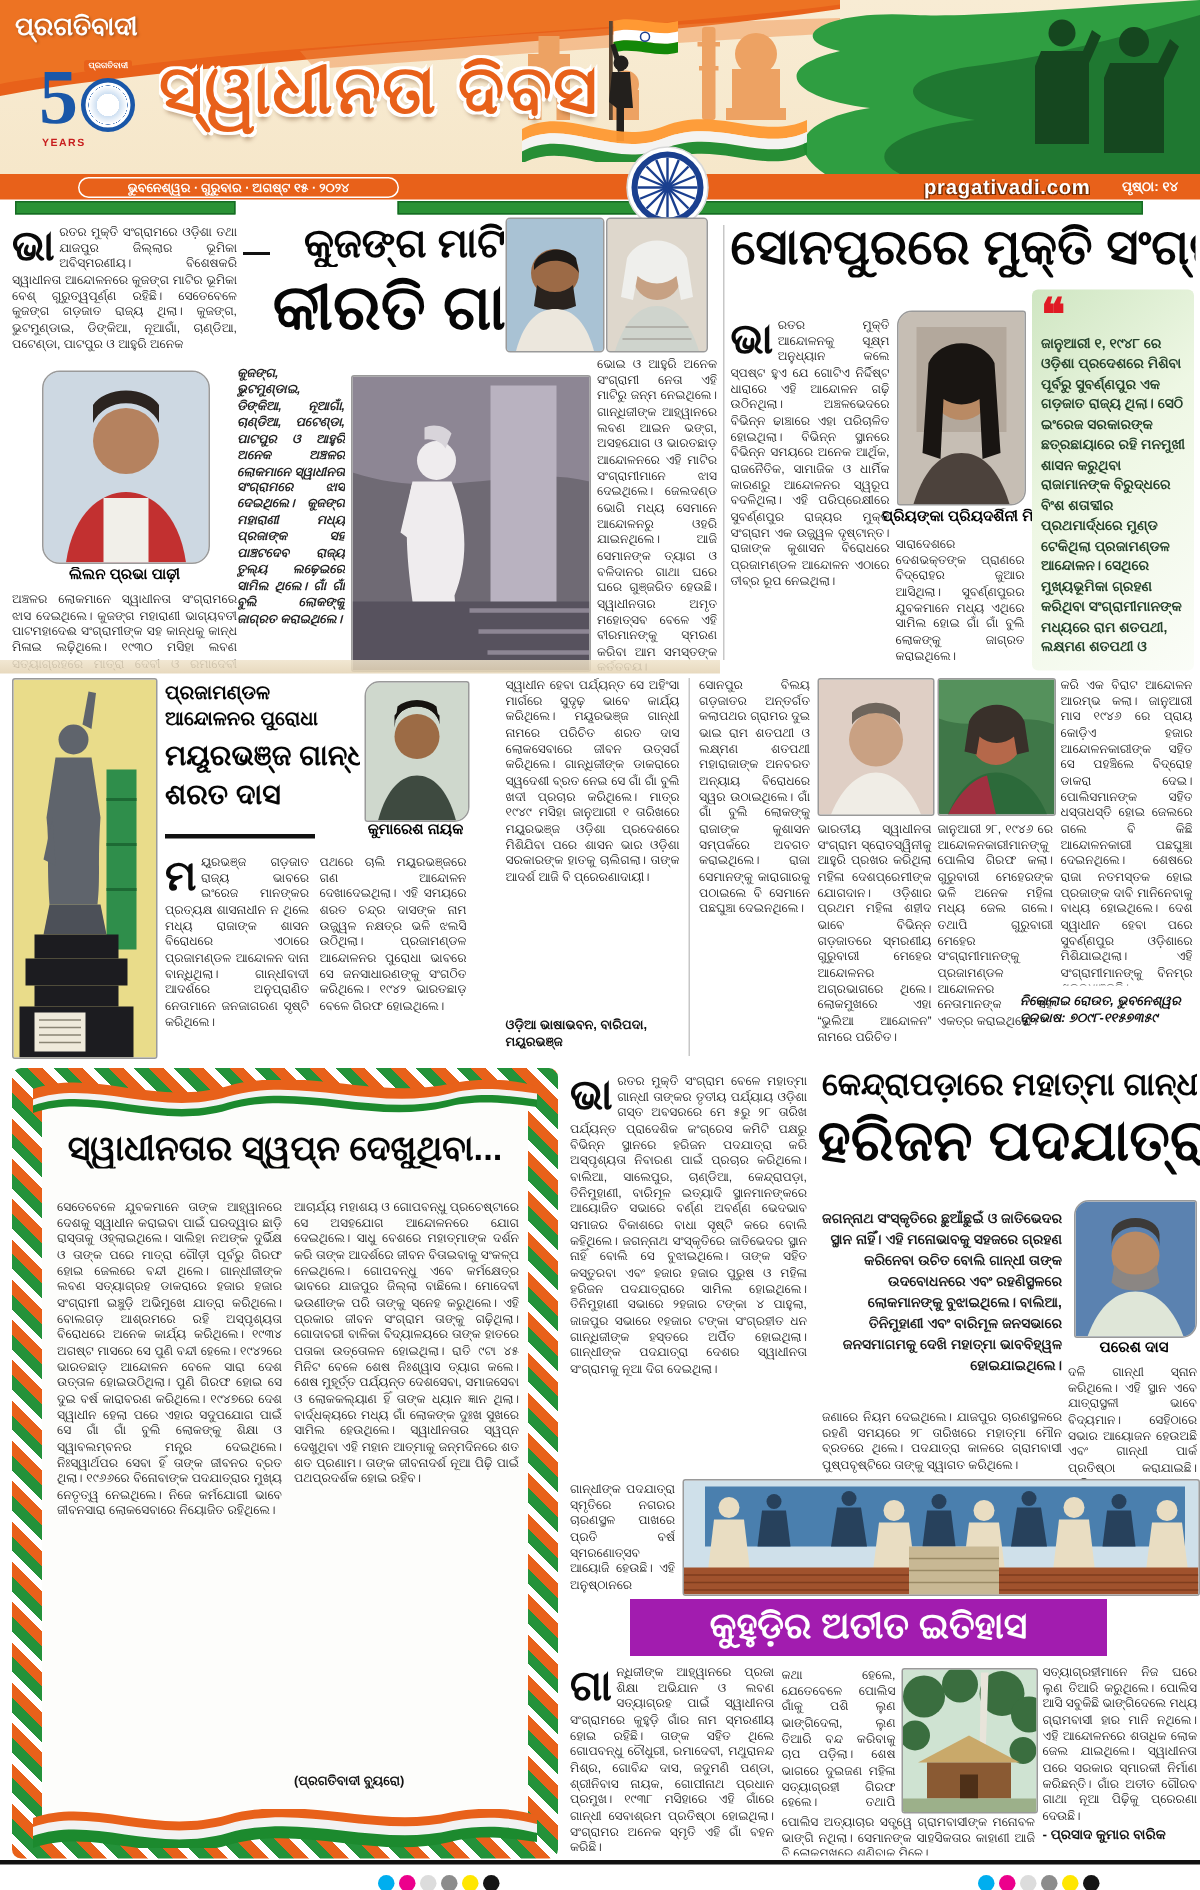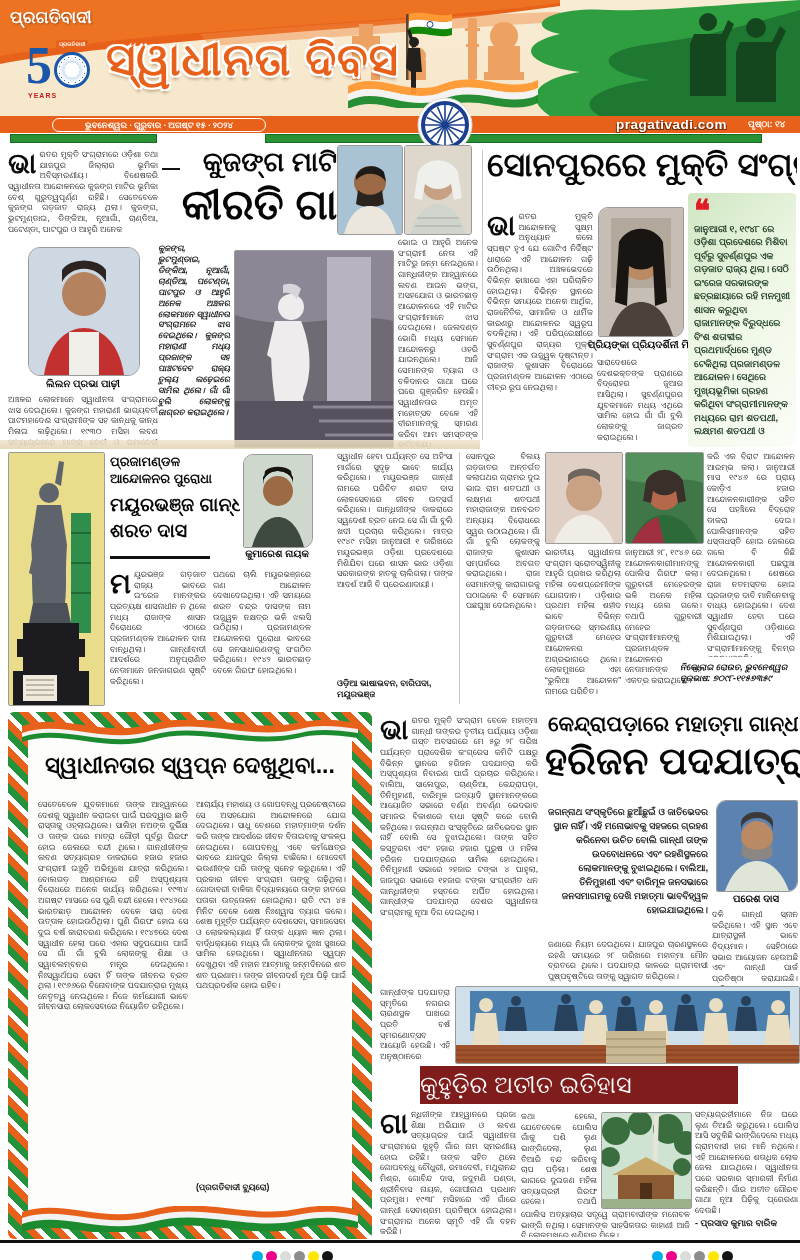--- a/index.html
+++ b/index.html
@@ -23,21 +23,21 @@
   .greenstrip{position:absolute;height:7px;background:#2a9235;border:1px solid #166b24;top:134px}
   .site{position:absolute;color:#fff;font-weight:bold;font-size:13.5px;letter-spacing:.5px;
     text-shadow:1px 1px 0 #7a2d00,-1px 1px 0 #7a2d00}
   .quote-green{position:absolute;background:linear-gradient(135deg,#cfe6c2,#eef7e4 45%,#fbfdf8);
     border-radius:4px;padding:6px;box-sizing:border-box}
   .qmark{font-size:30px;line-height:.8;color:#e01b24;font-weight:bold;font-family:"Liberation Serif",serif}
   .qtext{font-size:9.3px;font-weight:bold;line-height:1.45;color:#24402a;text-align:left}
   .ribbon-frame{position:absolute;left:8px;top:712px;width:364px;height:527px;border-radius:6px;
     background:repeating-linear-gradient(45deg,#e8611a 0 7px,#ffffff 7px 12px,#24923a 12px 19px)}
   .ribbon-inner{position:absolute;left:20px;top:20px;width:324px;height:487px;background:#fdfdfb}
-  .banner-orange{position:absolute;background:#7f1d1d;color:#fff;font-weight:normal;text-align:left;overflow:hidden}
+  .banner-orange{position:absolute;background:#a21caf;color:#fff;font-weight:bold;text-align:center;overflow:hidden}
   .byline{position:absolute;font-weight:bold;font-size:8.6px;color:#111;text-align:left}
   .dot{display:inline-block;width:11px;height:11px;border-radius:50%;margin-right:3px;vertical-align:middle}
   .divider-beige{position:absolute;background:linear-gradient(#efe3cb,#e3d2b2);opacity:.85}
   .center{text-align:center}
 </style>
 </head>
 <body>
 
 <div id="page">
 

